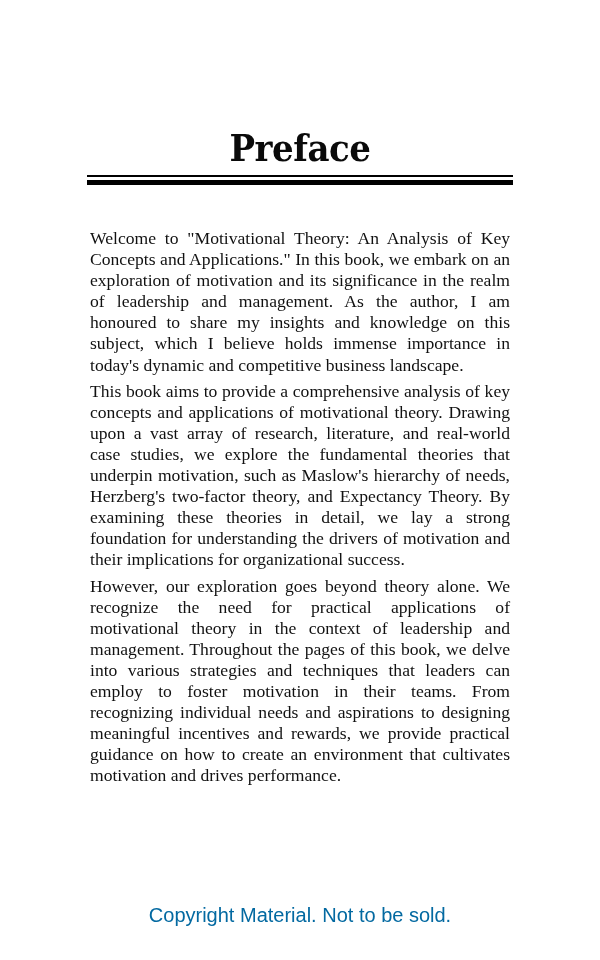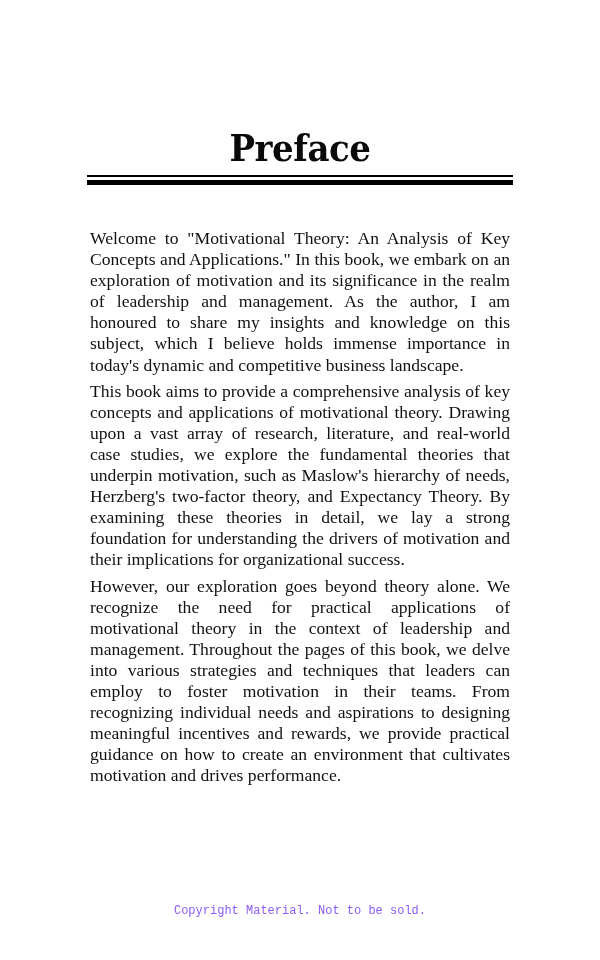--- a/index.html
+++ b/index.html
@@ -57,23 +57,23 @@
     }
     .body-text p {
       margin: 0 0 5px 0;
     }
     .footer {
       position: absolute;
       top: 904px;
       left: 0;
       width: 600px;
       text-align: center;
-      font-family: Liberation Mono, monospace;
-      font-size: 12px;
-      color: #8b5cf6;
+      font-family: Liberation Sans, sans-serif;
+      font-size: 20px;
+      color: #0369a1;
     }
   </style>
 </head>
 <body>
 
 <div class="title">Preface</div>
 <div class="rule-thin"></div>
 <div class="rule-thick"></div>
 
 <div class="body-text">

